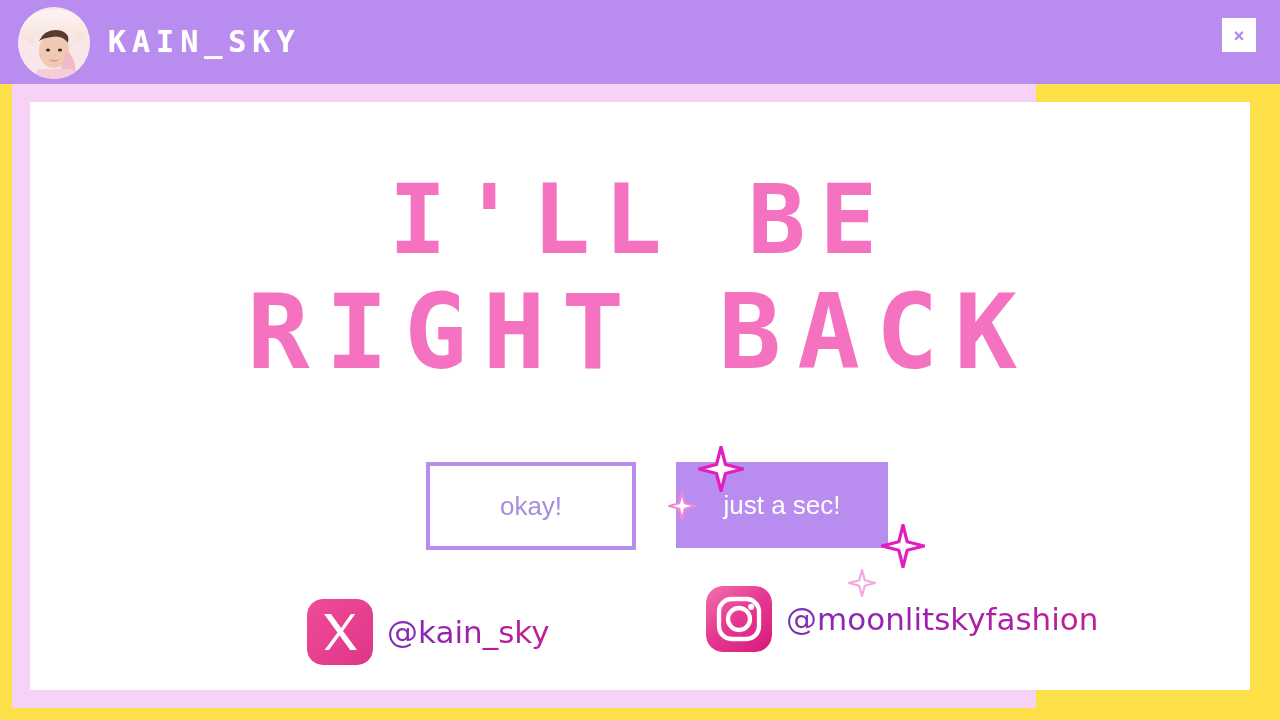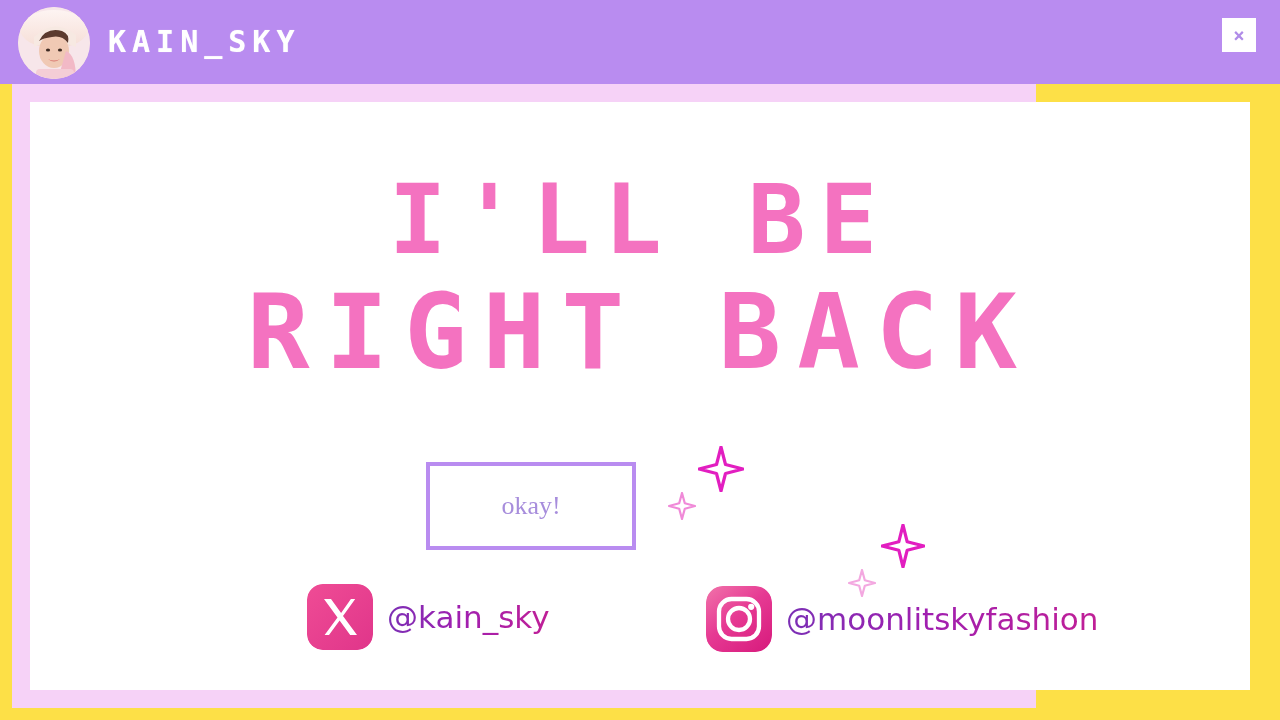--- a/index.html
+++ b/index.html
@@ -128,21 +128,21 @@
     width: 1220px;
     height: 96px;
   }
 
   .btn {
     position: absolute;
     box-sizing: border-box;
     display: flex;
     align-items: center;
     justify-content: center;
-    font-family: Liberation Serif, serif;
+    font-family: Liberation Sans, sans-serif;
     font-size: 26px;
     cursor: pointer;
     border: none;
     padding: 0;
     text-align: right;
   }
 
   .btn-secondary {
     left: 396px;
     top: 8px;
@@ -176,21 +176,21 @@
     height: 80px;
   }
 
   .social {
     position: absolute;
     display: flex;
     align-items: center;
     gap: 14px;
     cursor: pointer;
   }
-  .social-x { left: 241px; top: 4px; padding-left: 36px; }
+  .social-x { left: 241px; top: 19px; padding-left: 36px; }
   .social-ig { left: 676px; top: 6px; justify-content: center; }
 
   .social-icon {
     width: 66px;
     height: 66px;
     border-radius: 16px;
     display: block;
     flex: 0 0 auto;
   }
 
@@ -251,20 +251,21 @@
 
       <div class="headline">
         <span class="line line-1">I'LL BE</span>
         <span class="line line-2">RIGHT BACK</span>
       </div>
 
       <div class="button-row">
 
         <button class="btn btn-secondary">okay!</button>
 
+        <button class="btn btn-primary">just a sec!</button>
 
         <svg class="sparkle" style="left:668px; top:-8px; width:46px; height:46px;" viewBox="0 0 46 46">
           <path d="M23 1 L27.5 18.5 L45 23 L27.5 27.5 L23 45 L18.5 27.5 L1 23 L18.5 18.5 Z" fill="#ffffff" stroke="#e21ec0" stroke-width="3.2" stroke-linejoin="round"></path>
         </svg>
 
         <svg class="sparkle" style="left:638px; top:38px; width:28px; height:28px;" viewBox="0 0 28 28">
           <path d="M14 1 L16.8 11.2 L27 14 L16.8 16.8 L14 27 L11.2 16.8 L1 14 L11.2 11.2 Z" fill="#ffffff" stroke="#f08ad8" stroke-width="2.2" stroke-linejoin="round"></path>
         </svg>
 
         <svg class="sparkle" style="left:851px; top:70px; width:44px; height:44px;" viewBox="0 0 44 44">

